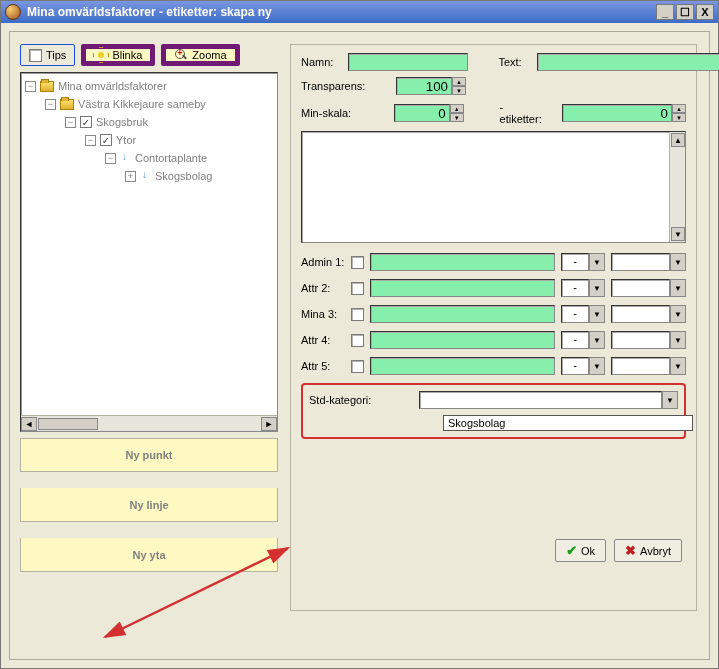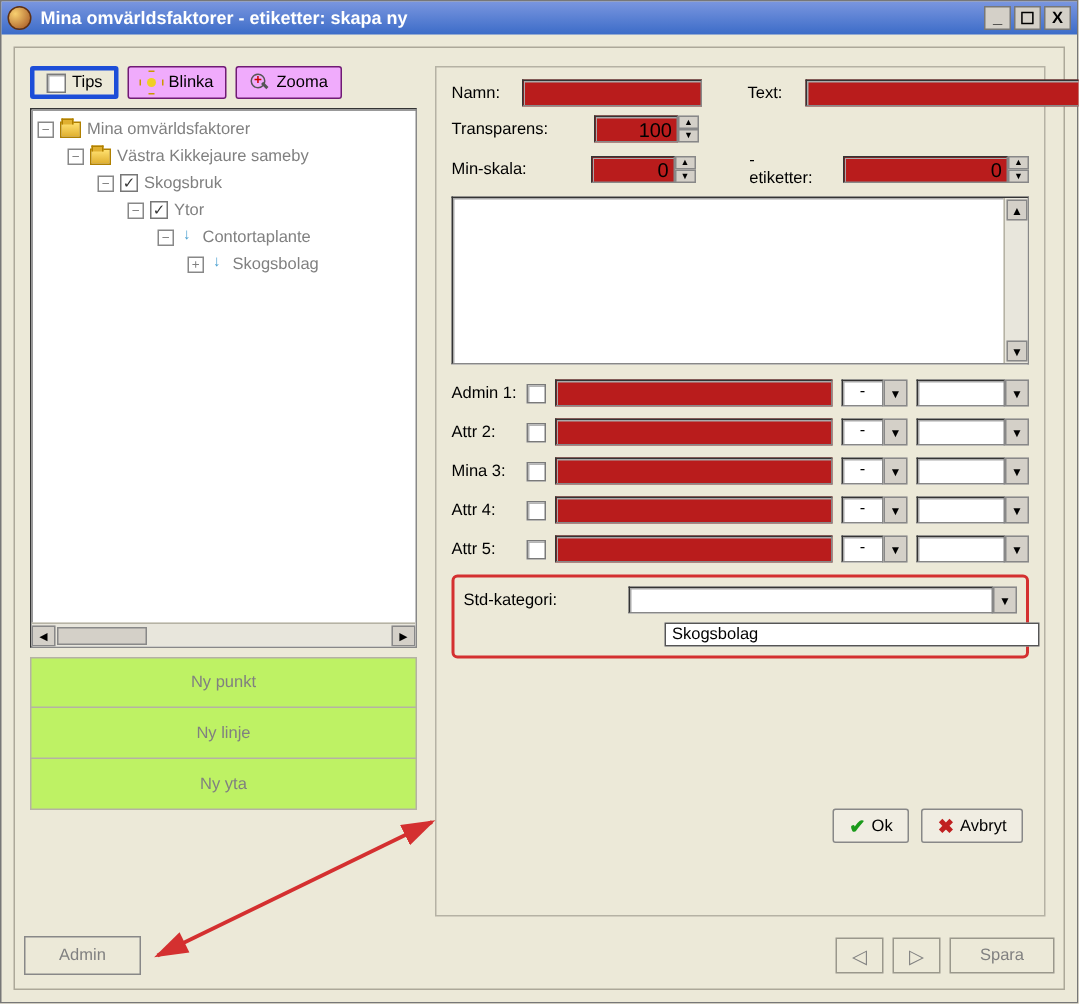--- a/index.html
+++ b/index.html
@@ -67,22 +67,22 @@
   .chk {
     display: inline-flex; align-items: center; gap: 4px;
   }
   .chkbox {
     width: 13px; height: 13px;
     background: #fff;
     border: 1px solid #7a7a7a;
     box-shadow: inset 1px 1px 0 #b5b5b5;
   }
   .tb-btn {
-    background: #f0abfc;
-    border: 1px solid #701a75;
+    background: #fef9c3;
+    border: 5px solid #701a75;
     border-radius: 2px;
     padding: 2px 8px;
     display: inline-flex; align-items: center; gap: 4px;
     cursor: pointer;
     height: 22px;
   }
   .sun {
     width: 14px; height: 14px; position: relative;
   }
   .sun::before {
@@ -174,41 +174,42 @@
     width:16px; height:14px; background:#d4d0c8; border:1px solid #888;
     display:flex; align-items:center; justify-content:center;
     font-size:9px; cursor:pointer;
   }
   .hscroll .track { flex:1; height:14px; }
   .hscroll .thumb { width:60px; height:12px; background:#d4d0c8; border:1px solid #888; margin:1px; }
 
   .new-btns { margin-top:6px; }
   .new-btn {
     width:100%; height:34px;
-    background:#bef264;
+    background:#fef9c3;
     border:1px solid #b5b2a4;
     display:flex; align-items:center; justify-content:center;
     color:#808080;
     cursor:pointer;
-    margin-bottom:0;
+    margin-bottom:16px;
+    font-weight:bold;
   }
   .new-btn + .new-btn { border-top:none; }
 
   
   .right-col {
     position: absolute;
     left: 280px; top: 12px; right: 12px; bottom: 48px;
     border: 1px solid #b5b2a4;
     background: #ece9d8;
     padding: 8px 10px;
   }
   .frow { display:flex; align-items:center; margin-bottom:6px; gap:15px; }
   .lbl { color:#000; }
   .txt-in {
-    background:#b91c1c; border:1px inset #888; height:18px;
+    background:#86efac; border:1px inset #888; height:18px;
     padding:1px 3px; box-shadow: inset 1px 1px 0 #aaa;
   }
   .spin-wrap { display:inline-flex; }
   .spin-btns { display:flex; flex-direction:column; }
   .spin-btn {
     width:14px; height:9px; background:#d4d0c8; border:1px solid #888;
     font-size:6px; display:flex; align-items:center; justify-content:center;
     cursor:pointer;
   }
   .bigtext {
@@ -315,21 +316,21 @@
       <div class="sysbtn">☐</div>
       <div class="sysbtn">X</div>
     </div>
   </div>
 
   <div class="client">
     <div class="outer-panel">
 
       <div class="left-col">
         <div class="toolbar-row">
-          <label class="chk tb-btn" style="background:#ece9d8;border:3px solid #1d4ed8;">
+          <label class="chk tb-btn" style="background:#ece9d8;border:1px solid #1d4ed8;">
             <span class="chkbox"></span>
             <span>Tips</span>
           </label>
           <div class="tb-btn">
             <span class="sun"></span>
             <span>Blinka</span>
           </div>
           <div class="tb-btn">
             <span class="mag">
                 <span class="plus">+</span>
@@ -523,28 +524,20 @@
           </div>
           <div class="btn">
             <span class="x-ic">✖</span>
             <span>Avbryt</span>
           </div>
         </div>
 
 
       </div>
 
-      <div class="bottom-bar">
-        <div class="admin-btn">Admin</div>
-        <div class="bottom-right">
-          <div class="nav-btn">◁</div>
-          <div class="nav-btn">▷</div>
-          <div class="spara-btn">Spara</div>
-        </div>
-      </div>
 
       <svg class="anno-svg">
         <defs>
           <marker id="ah" markerWidth="10" markerHeight="10" refX="8" refY="3" orient="auto">
             <path d="M0,0 L0,6 L9,3 z" fill="#d43030"></path>
           </marker>
           <marker id="ah2" markerWidth="10" markerHeight="10" refX="1" refY="3" orient="auto">
             <path d="M9,0 L9,6 L0,3 z" fill="#d43030"></path>
           </marker>
         </defs>

